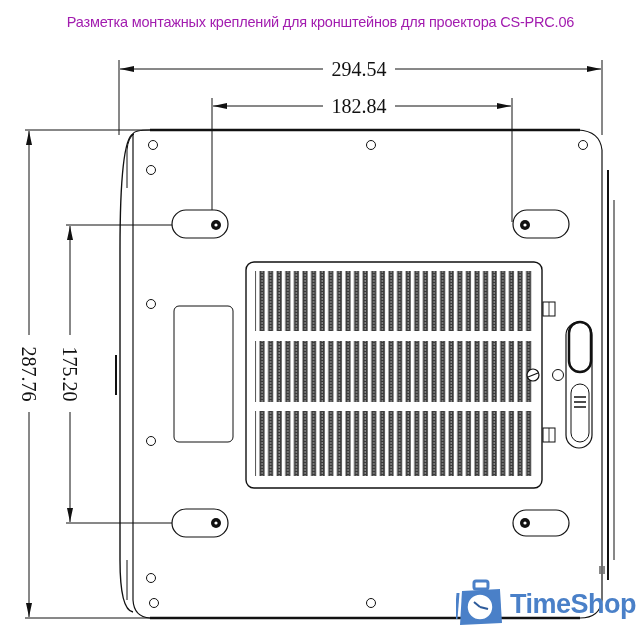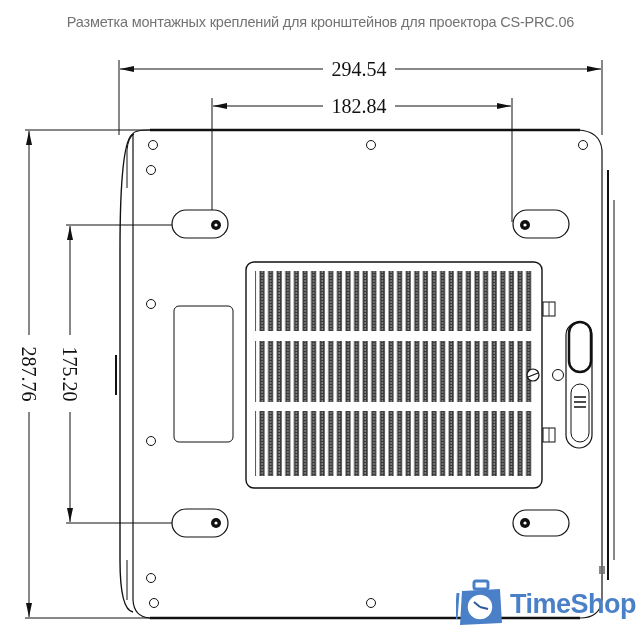--- a/index.html
+++ b/index.html
@@ -1,19 +1,19 @@
 <!DOCTYPE html>
 <html><head>
 <meta charset="utf-8">
 <style>
   html, body { margin:0; padding:0; background:#ffffff; }
   body { width:641px; height:640px; position:relative; overflow:hidden; font-family:"Liberation Sans", sans-serif; }
   .title {
     position:absolute; left:0; top:14px; width:641px; text-align:center;
-    font-family:"Liberation Sans", sans-serif; font-size:14.5px; color:#737373; letter-spacing:-0.2px;
+    font-family:"Liberation Sans", sans-serif; font-size:14.5px; color:#a21caf; letter-spacing:-0.2px;
   }
   svg.drawing { position:absolute; left:0; top:0; }
   .dimtext { font-family:"Liberation Serif", serif; font-size:20px; fill:#111; }
   .logo {
     position:absolute; left:456px; top:578px; width:180px; height:52px;
     display:flex; align-items:center;
   }
   .logo-text {
     font-family:"Liberation Sans", sans-serif; font-size:27px; font-weight:bold;
     color:#4a80c8; margin-left:4px; letter-spacing:-0.5px;

